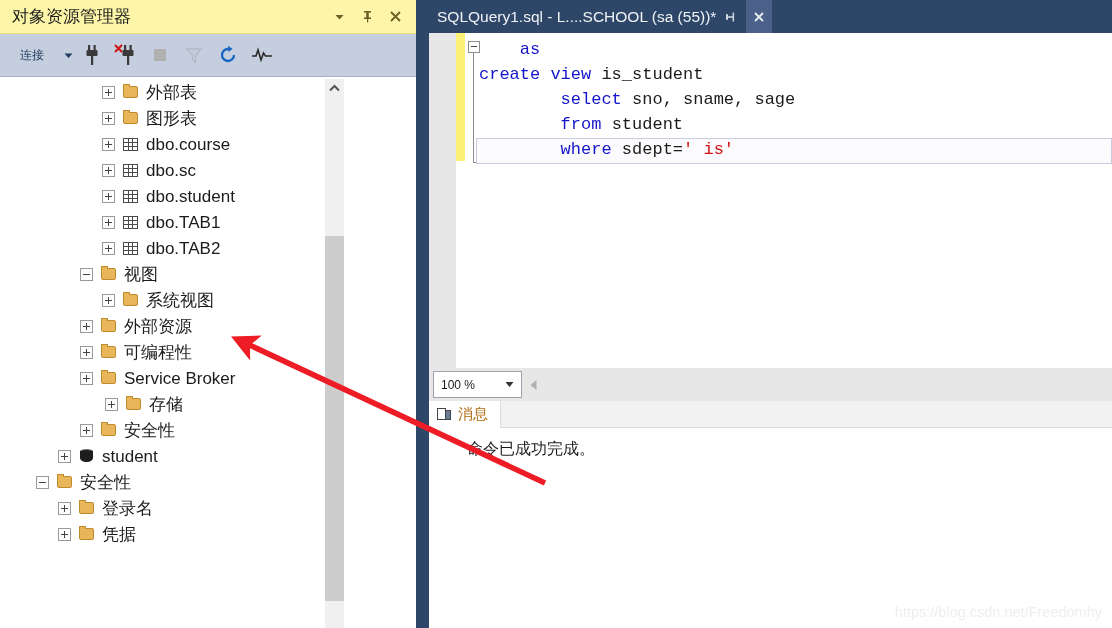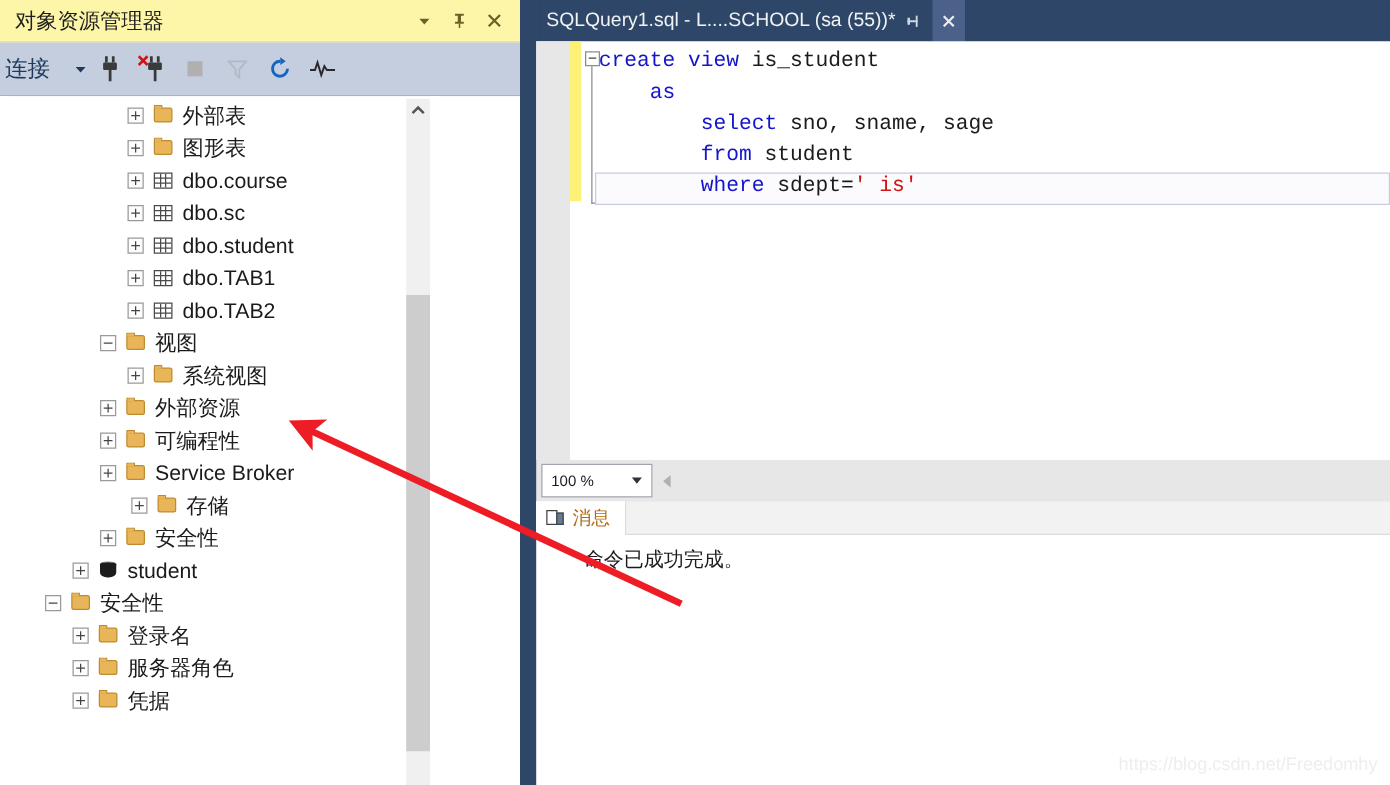--- a/index.html
+++ b/index.html
@@ -55,23 +55,23 @@
     position: absolute;
     left: 0; top: 34px;
     width: 416px; height: 43px;
     background: #c5cede;
     border-bottom: 1px solid #a8b2c6;
     display: flex;
     align-items: center;
     box-sizing: border-box;
   }
   .tb-connect {
-    font-size: 18px;
+    font-size: 12px;
     color: #1e3a5f;
-    margin-left: 4px;
+    margin-left: 20px;
     display: flex;
     align-items: center;
     gap: 20px;
     white-space: nowrap;
   }
   .tb-icon {
     width: 30px; height: 30px;
     margin-left: 4px;
     display: flex; align-items: center; justify-content: center;
     position: relative;
@@ -701,27 +701,20 @@
           <span class="tr-icon">
             <span class="ic-folder"></span>
           </span>
           <span class="tr-label">登录名</span>
         </div>
         <div class="tree-row" style="padding-left: 58px;">
           <span class="expander plus"></span>
           <span class="tr-icon">
             <span class="ic-folder"></span>
           </span>
-          <span class="tr-label">服务器角色</span>
-        </div>
-        <div class="tree-row" style="padding-left: 58px;">
-          <span class="expander plus"></span>
-          <span class="tr-icon">
-            <span class="ic-folder"></span>
-          </span>
           <span class="tr-label">凭据</span>
         </div>
       </div>
   </div>
 
   <div class="oe-right-gap"></div>
 
   <div class="oe-scrollbar">
     <div class="sb-up">
       <svg width="11" height="9" viewBox="0 0 11 9">
@@ -754,22 +747,22 @@
     </div>
   </div>
 
   <div class="code-area">
     <div class="gutter-gray"></div>
     <div class="gutter-yellow"></div>
     <div class="fold-box"></div>
     <div class="fold-line"></div>
     <div class="current-line-box"></div>
     <div class="code-lines" id="code-lines">
+        <div class="code-line"><span class="kw">    as</span></div>
         <div class="code-line"><span class="kw">create view </span><span>is_student</span></div>
-        <div class="code-line"><span class="kw">    as</span></div>
         <div class="code-line"><span class="kw">        select </span><span>sno, sname, sage</span></div>
         <div class="code-line"><span class="kw">        from </span><span>student</span></div>
         <div class="code-line"><span class="kw">        where </span><span>sdept=</span><span class="str">' is'</span></div>
       </div>
   </div>
 
   <div class="zoom-bar">
     <div class="zoom-select">
       <span class="zoom-value">100 %</span>
       <span class="zoom-caret">

